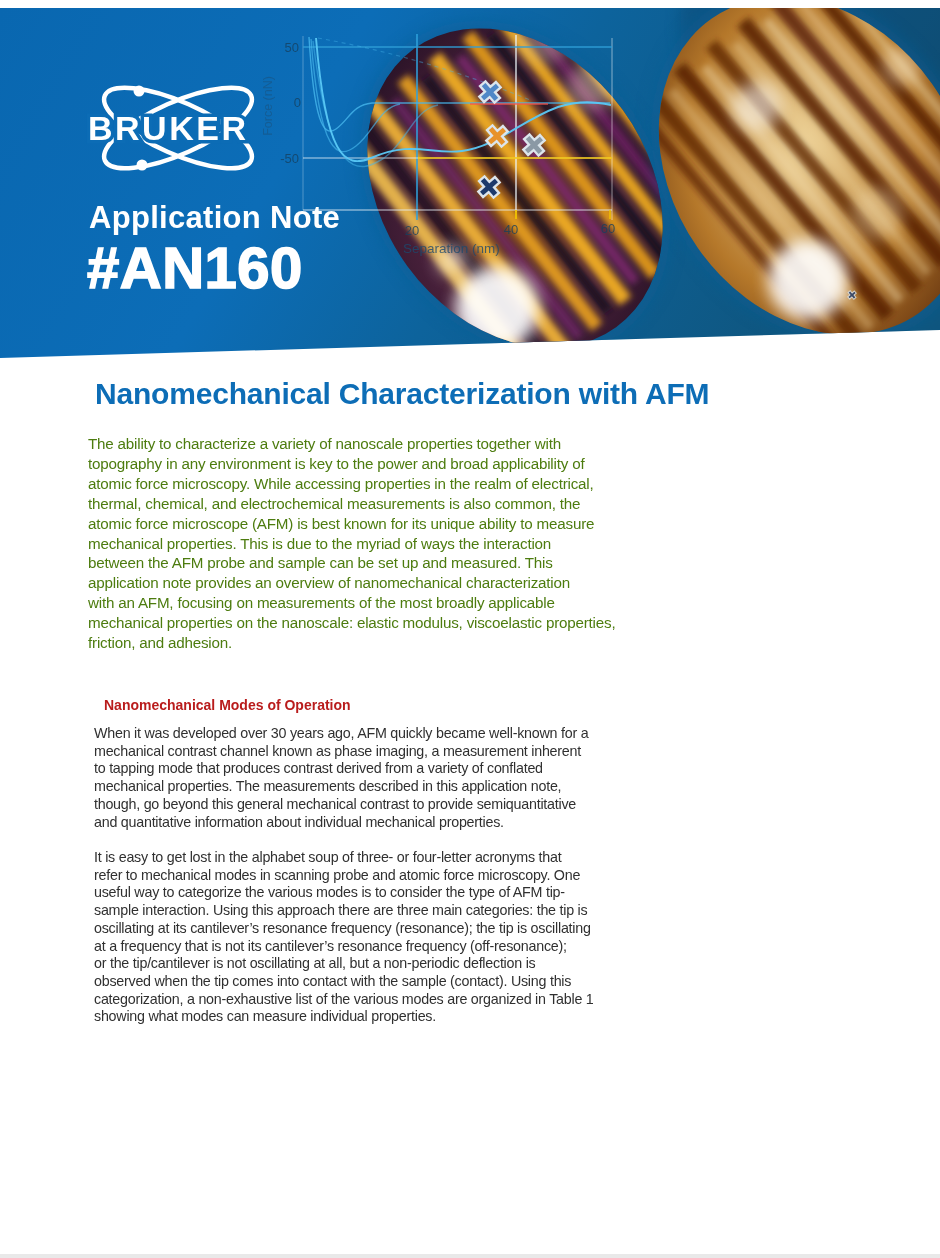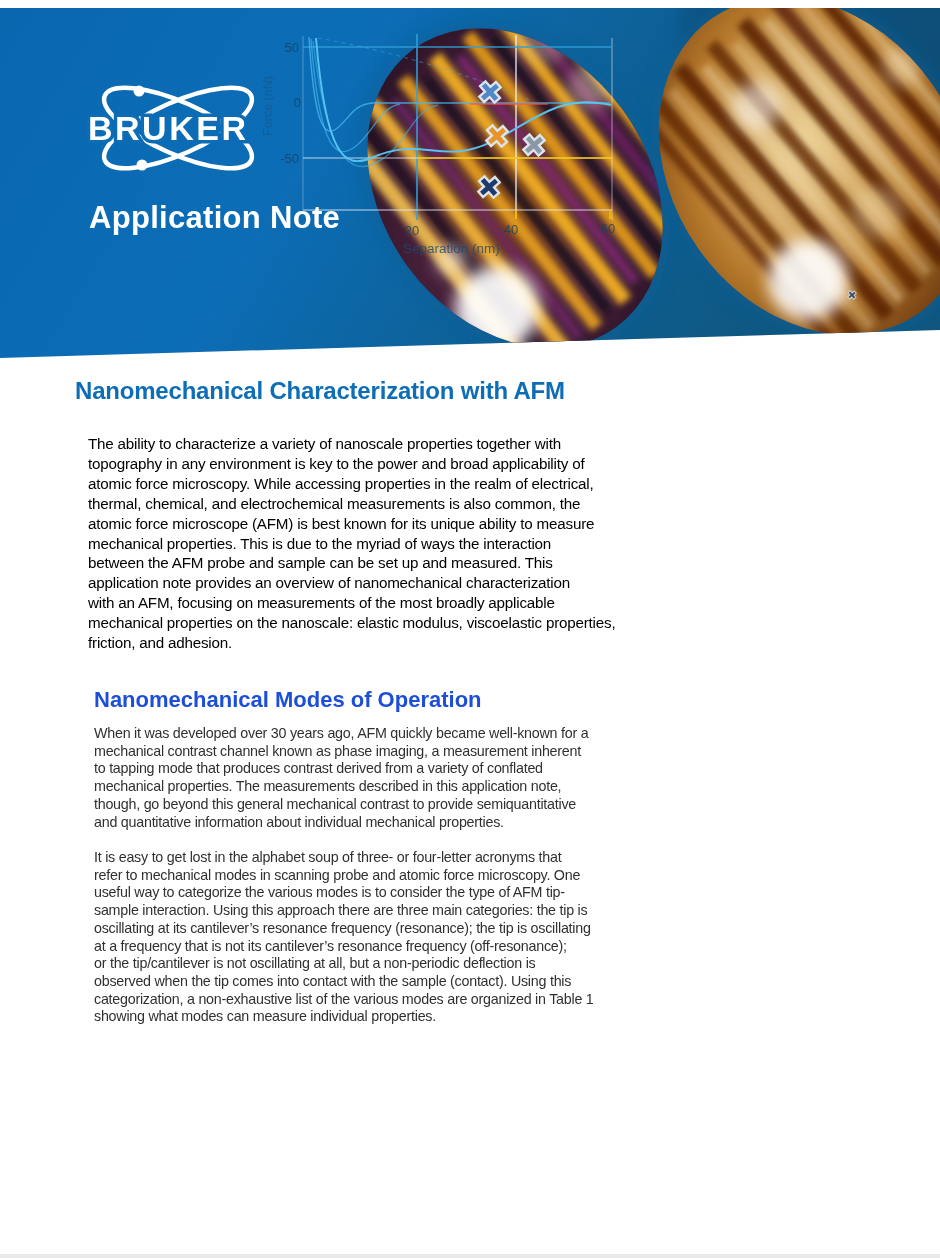--- a/index.html
+++ b/index.html
@@ -23,31 +23,31 @@
     position:absolute;left:89px;top:192px;color:#ffffff;
     font-size:31px;font-weight:700;letter-spacing:.3px;white-space:nowrap;text-align:center;
   }
   .note-number{
     position:absolute;left:87px;top:226px;color:#ffffff;
     font-size:58px;font-weight:700;letter-spacing:.5px;white-space:nowrap;
     -webkit-text-stroke:1.6px #ffffff;
   }
   
   .title{
-    position:absolute;left:75px;top:377px;margin:0;
-    font-size:24px;font-weight:700;color:#0d6db6;letter-spacing:-.2px;white-space:nowrap;text-align:center;
+    position:absolute;left:95px;top:377px;margin:0;
+    font-size:30px;font-weight:700;color:#0d6db6;letter-spacing:-.2px;white-space:nowrap;text-align:center;
   }
   .intro{
     position:absolute;left:88px;top:434px;width:660px;margin:0;
-    font-size:15.2px;line-height:19.9px;color:#000000;letter-spacing:-.2px;
+    font-size:15.2px;line-height:19.9px;color:#4d7c0f;letter-spacing:-.2px;
     white-space:pre-line;
   }
   .section-heading{
-    position:absolute;left:88px;top:681px;margin:6px;
-    font-size:22px;font-weight:700;color:#1d4ed8;white-space:nowrap;
+    position:absolute;left:88px;top:681px;margin:16px;
+    font-size:14px;font-weight:700;color:#b91c1c;white-space:nowrap;
   }
   .body-para{
     position:absolute;left:88px;width:680px;margin:6px;
     font-size:14.3px;line-height:17.7px;color:#303030;letter-spacing:-.25px;
     white-space:pre-line;
   }
   .para-1{top:719px;}
   .para-2{top:843px;}
   .page-edge{position:absolute;left:0;bottom:0;width:940px;height:4px;background:#e9e9e9;}
 </style>
@@ -197,20 +197,21 @@
           <ellipse cx="90" cy="42" rx="80" ry="26" transform="rotate(24 90 42)"></ellipse>
           <ellipse cx="90" cy="42" rx="80" ry="26" transform="rotate(-24 90 42)"></ellipse>
         </g>
         <circle cx="51" cy="5" r="5.5" fill="#ffffff"></circle>
         <circle cx="54" cy="79" r="5.5" fill="#ffffff"></circle>
         <text class="logo-text" x="0" y="54">BRUKER</text>
       </g>
     </svg>
 
     <div class="kicker">Application Note</div>
+    <div class="note-number">#AN160</div>
   </header>
 
   <main>
     <h1 class="title">Nanomechanical Characterization with AFM</h1>
     <p class="intro">The ability to characterize a variety of nanoscale properties together with
 topography in any environment is key to the power and broad applicability of
 atomic force microscopy. While accessing properties in the realm of electrical,
 thermal, chemical, and electrochemical measurements is also common, the
 atomic force microscope (AFM) is best known for its unique ability to measure
 mechanical properties. This is due to the myriad of ways the interaction

